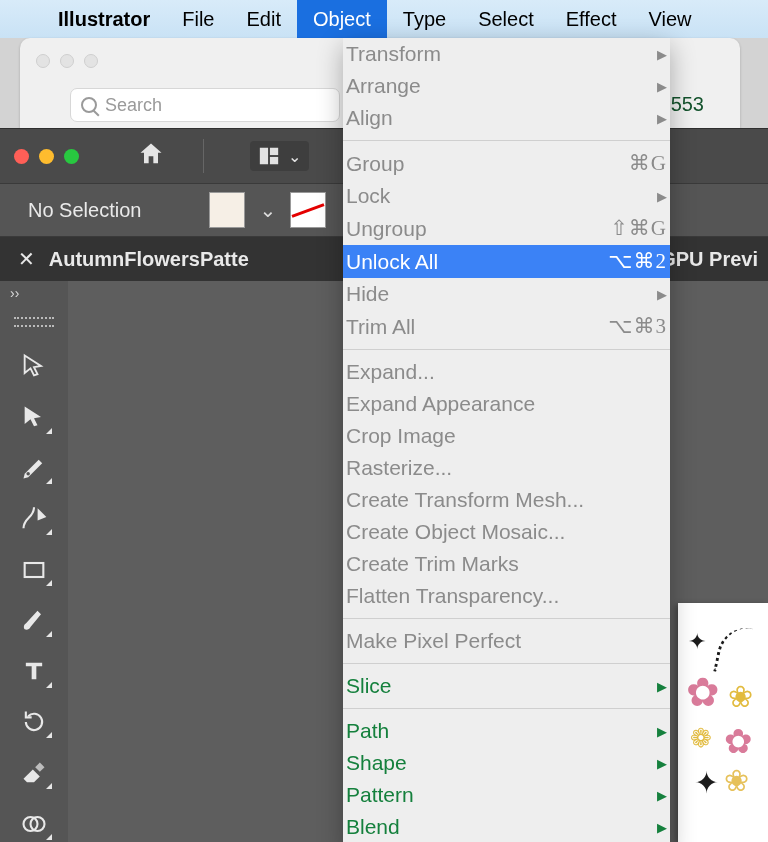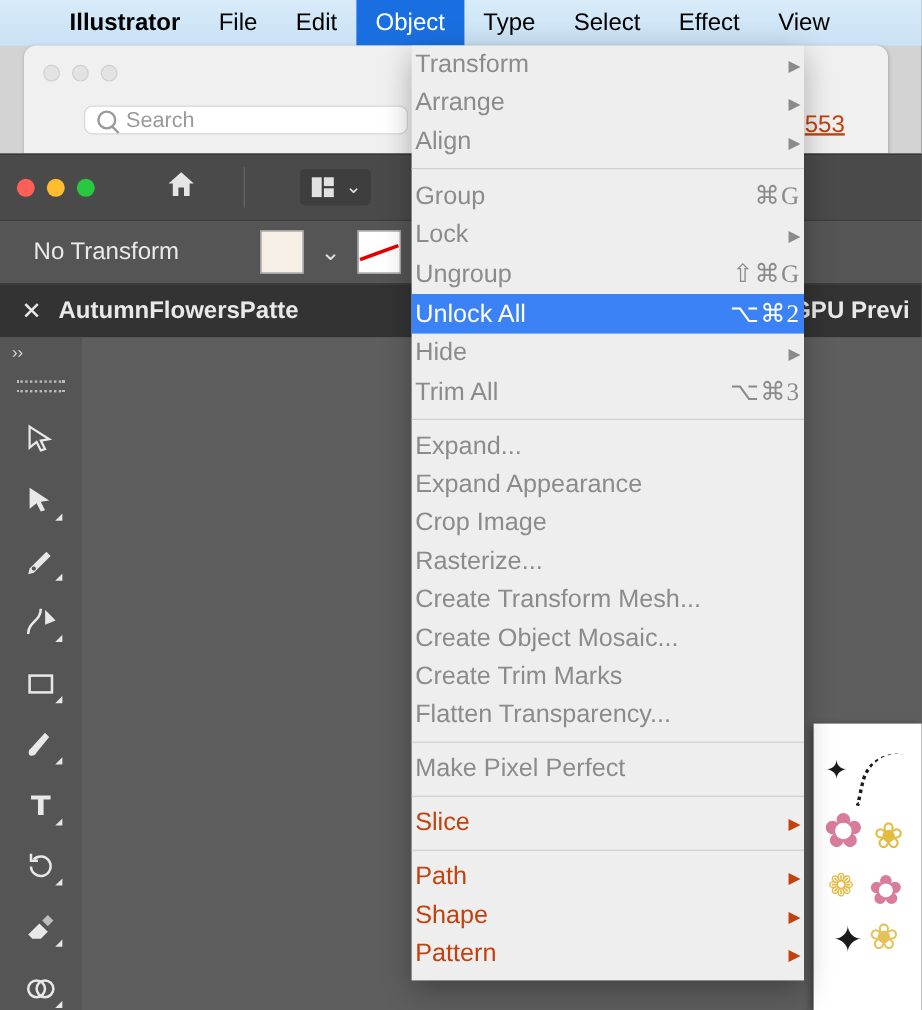--- a/index.html
+++ b/index.html
@@ -9,22 +9,22 @@
   .menubar { position: absolute; top: 0; left: 0; right: 0; height: 38px; background: linear-gradient(#d8ebf9,#c9e2f5); display: flex; align-items: center; padding-left: 20px; font-size: 20px; color: #000; }
   .menubar .apple { font-size: 22px; margin-right: 22px; }
   .menubar .m { padding: 0 16px; height: 38px; display: flex; align-items: center; }
   .menubar .m.app { font-weight: 700; }
   .menubar .m.active { background: #1a6fe0; color: #fff; }
 
   
   .finder { position: absolute; top: 38px; left: 20px; width: 720px; height: 90px; background: #f0f0f0; border-radius: 10px 10px 0 0; box-shadow: 0 1px 3px rgba(0,0,0,.2); }
   .finder .traffic { position: absolute; top: 16px; left: 16px; display: flex; gap: 10px; }
   .finder .traffic span { width: 14px; height: 14px; border-radius: 50%; background: #e3e3e3; border: 1px solid #cfcfcf; }
-  .finder .search { position: absolute; top: 50px; left: 50px; width: 270px; height: 24px; background: #fff; border: 1px solid #d7d7d7; border-radius: 7px; display: flex; align-items: center; padding: 0 10px; color: #9a9a9a; font-size: 18px; gap: 8px; }
-  .finder .rightnum { position: absolute; top: 55px; right: 36px; font-size: 20px; color: #c2410c; text-decoration: underline; }
+  .finder .search { position: absolute; top: 50px; left: 50px; width: 270px; height: 34px; background: #fff; border: 1px solid #d7d7d7; border-radius: 7px; display: flex; align-items: center; padding: 0 10px; color: #9a9a9a; font-size: 18px; gap: 8px; }
+  .finder .rightnum { position: absolute; top: 55px; right: 36px; font-size: 20px; color: #14532d; }
 
   
   .ai { position: absolute; top: 128px; left: 0; right: 0; bottom: 0; background: #4b4b4b; border-top: 1px solid #2f2f2f; }
   .ai .top { height: 54px; background: #4a4a4a; display: flex; align-items: center; padding-left: 14px; gap: 18px; }
   .ai .traffic2 { display: flex; gap: 10px; }
   .dot { width: 15px; height: 15px; border-radius: 50%; }
   .dot.r { background:#ff5f57; } .dot.y { background:#febc2e; } .dot.g { background:#28c840; }
   .ai .home { margin-left: 40px; color:#e5e5e5; }
   .ai .viewswitch { margin-left: 28px; display:flex; align-items:center; gap:8px; background:#3e3e3e; padding:4px 8px; border-radius:4px; color:#e2e2e2; }
   .ai .divider { width:1px; height:34px; background:#666; margin-left:20px; }
@@ -49,21 +49,21 @@
   .toolbar .dblchev { color:#d9d9d9; font-size:14px; align-self:flex-start; margin-left:10px; margin-top:-4px; margin-bottom:2px; }
 
   .ai .canvas { position:absolute; top:152px; left:68px; right:0; bottom:0; background:#5e5e5e; }
   .artboard { position:absolute; top:322px; right:0; width:90px; bottom:0; background:#fff; box-shadow:-2px 2px 6px rgba(0,0,0,.4); overflow:hidden; }
   .pat { position:absolute; inset:22px 6px 0 6px; }
   .pat span { position:absolute; }
 
   
   .menu { position:absolute; top:38px; left:343px; width:327px; background:#eeeeee; box-shadow:0 8px 24px rgba(0,0,0,.3); padding-bottom:6px; }
   .menu .item { display:flex; align-items:center; justify-content:space-between; padding:4px 3px; font-size:21px; color:#8b8b8b; }
-  .menu .item.enabled { color:#c2410c; }
+  .menu .item.enabled { color:#15803d; }
   .menu .item.selected { background:#3b82f6; color:#fff; }
   .menu hr { border:none; border-top:1px solid #cfcfcf; margin:6px 0; }
   .menu .sub::after { content:"▶"; font-size:13px; color:inherit; }
   .menu .kb { font-family: -apple-system; letter-spacing:1px; }
 
   .mag { width:16px;height:16px;border:2px solid #9a9a9a;border-radius:50%; position:relative;}
   .mag::after { content:""; position:absolute; width:8px;height:2px;background:#9a9a9a; bottom:-3px; right:-5px; transform:rotate(45deg); }
 </style>
 </head>
 <body>
@@ -111,21 +111,21 @@
           <rect x="2" y="3" width="9" height="18"></rect>
           <rect x="13" y="3" width="9" height="8"></rect>
           <rect x="13" y="13" width="9" height="8"></rect>
         </svg>
       <span>⌄</span>
     </span>
     <span class="divider"></span>
   </div>
 
   <div class="optbar">
-    <span>No Transform</span>
+    <span>No Selection</span>
     <span style="flex:0 0 40px"></span>
     <span class="swatch1"></span>
     <span class="swdrop">⌄</span>
     <span class="swatch2">
         <span class="slash"></span>
       </span>
   </div>
 
   <div class="tabbar">
     <span class="close">✕</span>
@@ -287,13 +287,16 @@
     <hr>
     <div class="item enabled sub">
       <span>Path</span>
     </div>
     <div class="item enabled sub">
       <span>Shape</span>
     </div>
     <div class="item enabled sub">
       <span>Pattern</span>
     </div>
+    <div class="item enabled sub">
+      <span>Blend</span>
+    </div>
   </div>
 
 </body></html>

